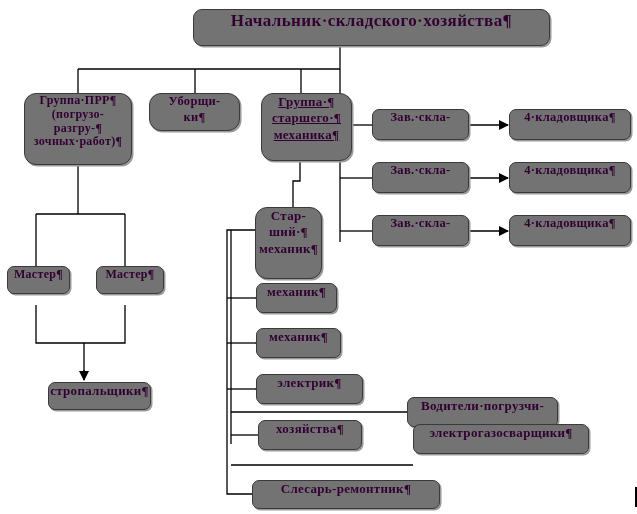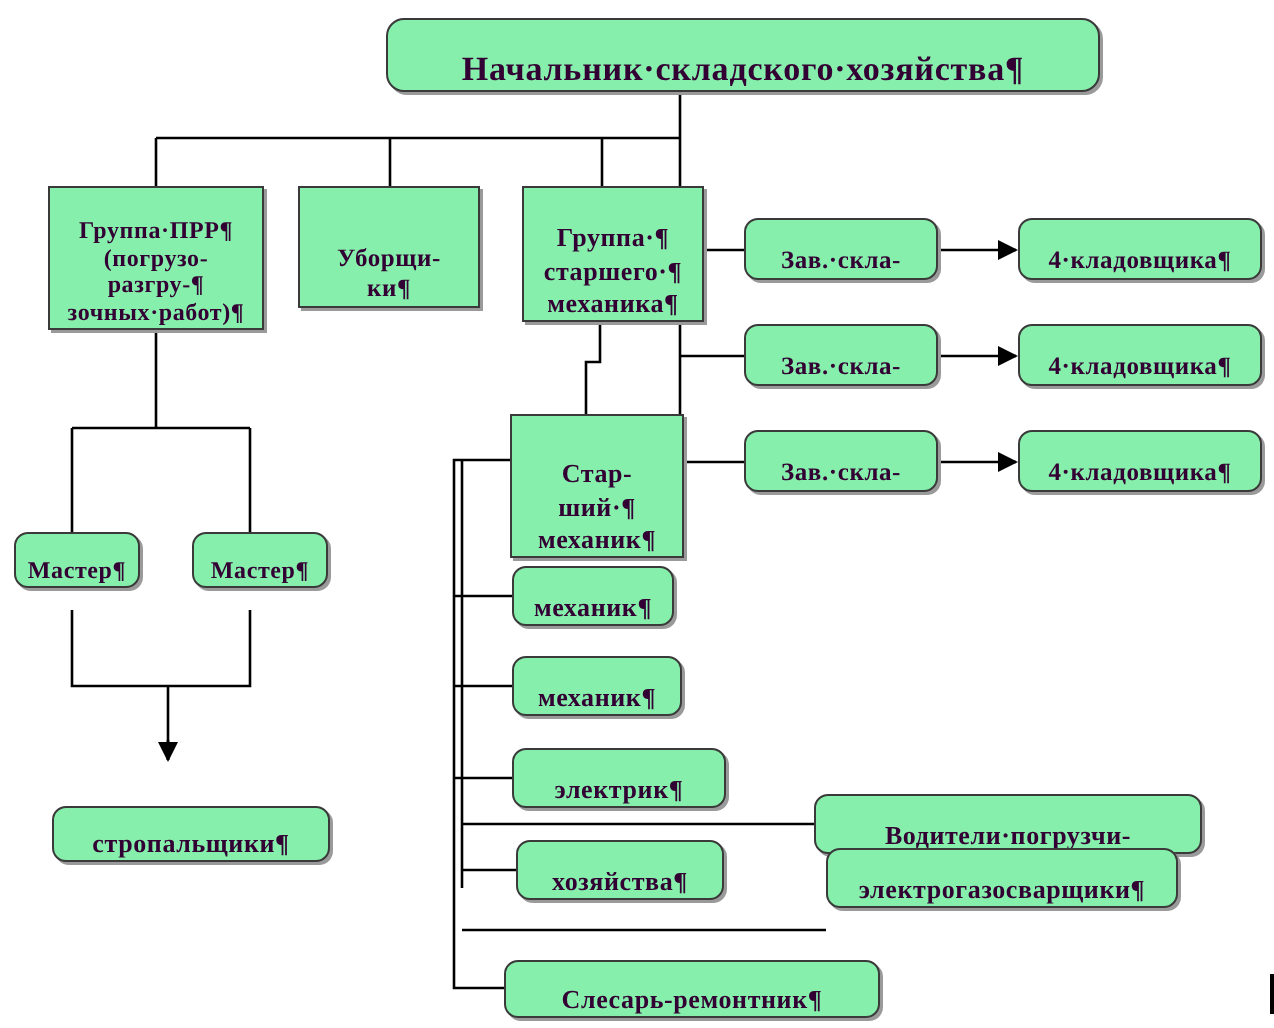--- a/index.html
+++ b/index.html
@@ -1,32 +1,32 @@
 <!DOCTYPE html>
 <html><head>
 <meta charset="utf-8">
 <style>
   html, body { margin: 0; padding: 0; background: #ffffff; }
   body { width: 637px; height: 514px; position: relative; overflow: hidden;
          font-family: "Liberation Serif", "DejaVu Serif", serif; }
   #wires { position: absolute; left: 0; top: 0; width: 637px; height: 514px; z-index: 1; }
   .node {
     position: absolute; box-sizing: border-box;
-    background: #86efac;
+    background: #737373;
     border: 1.4px solid #3a3a3a;
     border-radius: 7px;
     box-shadow: 1.5px 1.5px 0 #9a9a9a;
     color: #330033;
     font-weight: bold;
-    display: flex; align-items: flex-end; justify-content: center;
+    display: flex; align-items: flex-start; justify-content: center;
     text-align: center; z-index: 2;
     font-size: 12.5px; line-height: 1.25; letter-spacing: 0.3px;
   }
   .node span { white-space: pre-line; display: block; }
-  .big { border-radius: 0; }
+  .big { border-radius: 12px; }
   .title-node { font-size: 17px; letter-spacing: 0.4px; border-radius: 9px; }
   .corner-mark { position: absolute; left: 635px; top: 487px; width: 1.5px; height: 20px;
                  background: #000; z-index: 2; }
 </style>
 </head>
 <body>
 
 <svg id="wires" viewBox="0 0 637 514" xmlns="http://www.w3.org/2000/svg">
   <defs>
     <marker id="arr" markerWidth="10" markerHeight="10" refX="9" refY="5" orient="auto" markerUnits="userSpaceOnUse">
@@ -72,26 +72,26 @@
   <span>Начальник·складского·хозяйства¶</span>
 </div>
 
 <div class="node big" style="left:24px;top:93px;width:108px;height:72px;font-size:12px;line-height:1.15;">
   <span>Группа·ПРР¶
 (погрузо-
 разгру-¶
 зочных·работ)¶</span>
 </div>
 
-<div class="node big" style="left:149px;top:93px;width:91px;height:61px;">
+<div class="node big" style="left:149px;top:93px;width:91px;height:38px;">
   <span>Уборщи-
 ки¶</span>
 </div>
 
-<div class="node big" style="left:261px;top:93px;width:91px;height:68px;font-size:13px;">
+<div class="node big" style="left:261px;top:93px;width:91px;height:68px;font-size:13px;text-decoration:underline;">
   <span>Группа·¶
 старшего·¶
 механика¶</span>
 </div>
 
 <div class="node" style="left:372px;top:109px;width:97px;height:31px;">
   <span>Зав.·скла-</span>
 </div>
 <div class="node" style="left:372px;top:162px;width:97px;height:31px;">
   <span>Зав.·скла-</span>
@@ -110,41 +110,41 @@
   <span>4·кладовщика¶</span>
 </div>
 
 <div class="node" style="left:7px;top:266px;width:63px;height:28px;font-size:12px;">
   <span>Мастер¶</span>
 </div>
 <div class="node" style="left:96px;top:266px;width:68px;height:28px;font-size:12px;">
   <span>Мастер¶</span>
 </div>
 
-<div class="node" style="left:26px;top:382px;width:139px;height:28px;font-size:13px;margin-top:21px;">
+<div class="node" style="left:48px;top:382px;width:103px;height:28px;font-size:13px;">
   <span>стропальщики¶</span>
 </div>
 
-<div class="node big" style="left:255px;top:207px;width:87px;height:72px;font-size:13px;">
+<div class="node big" style="left:255px;top:207px;width:67px;height:72px;font-size:13px;">
   <span>Стар-
 ший·¶
 механик¶</span>
 </div>
 
 <div class="node" style="left:256px;top:283px;width:81px;height:30px;font-size:13px;">
   <span>механик¶</span>
 </div>
 <div class="node" style="left:256px;top:328px;width:85px;height:30px;font-size:13px;">
   <span>механик¶</span>
 </div>
 <div class="node" style="left:256px;top:374px;width:107px;height:30px;font-size:13px;">
   <span>электрик¶</span>
 </div>
 
-<div class="node" style="left:407px;top:397px;width:194px;height:30px;font-size:13px;">
+<div class="node" style="left:407px;top:397px;width:151px;height:30px;font-size:13px;">
   <span>Водители·погрузчи-</span>
 </div>
 
 <div class="node" style="left:258px;top:420px;width:104px;height:30px;font-size:13px;">
   <span>хозяйства¶</span>
 </div>
 
 <div class="node" style="left:413px;top:424px;width:176px;height:30px;font-size:13px;">
   <span>электрогазосварщики¶</span>
 </div>

